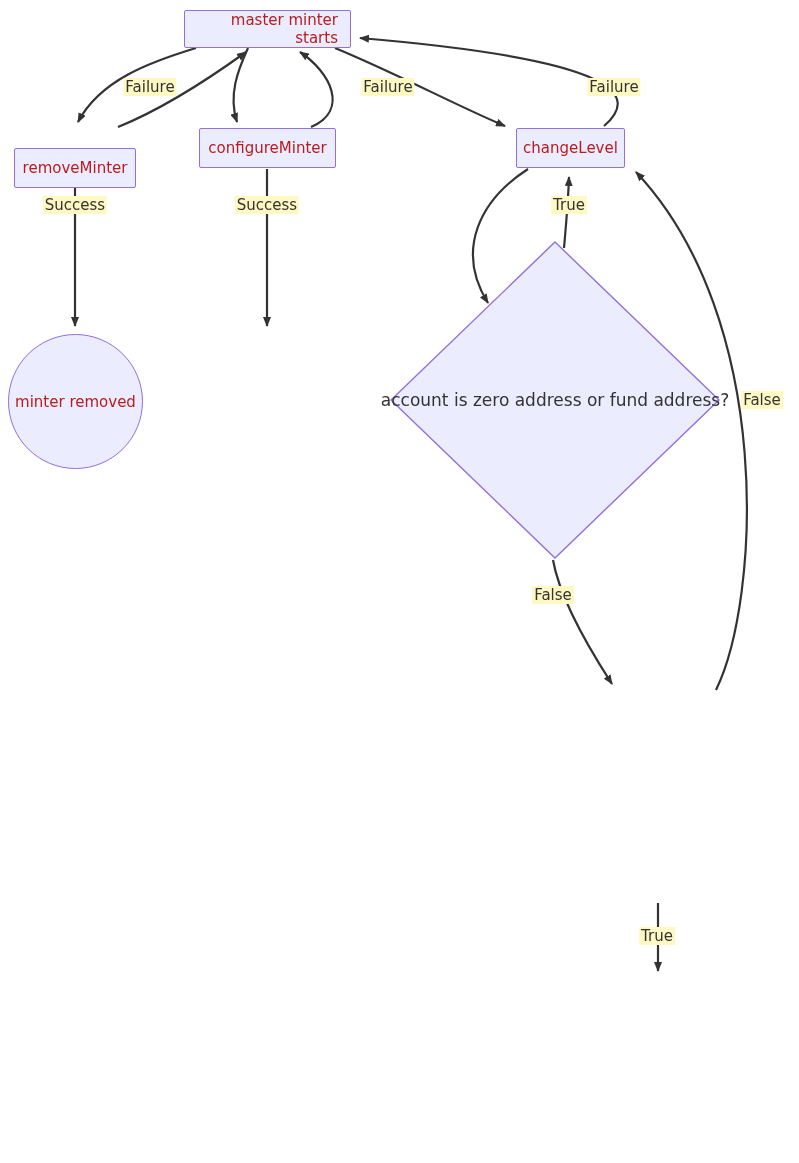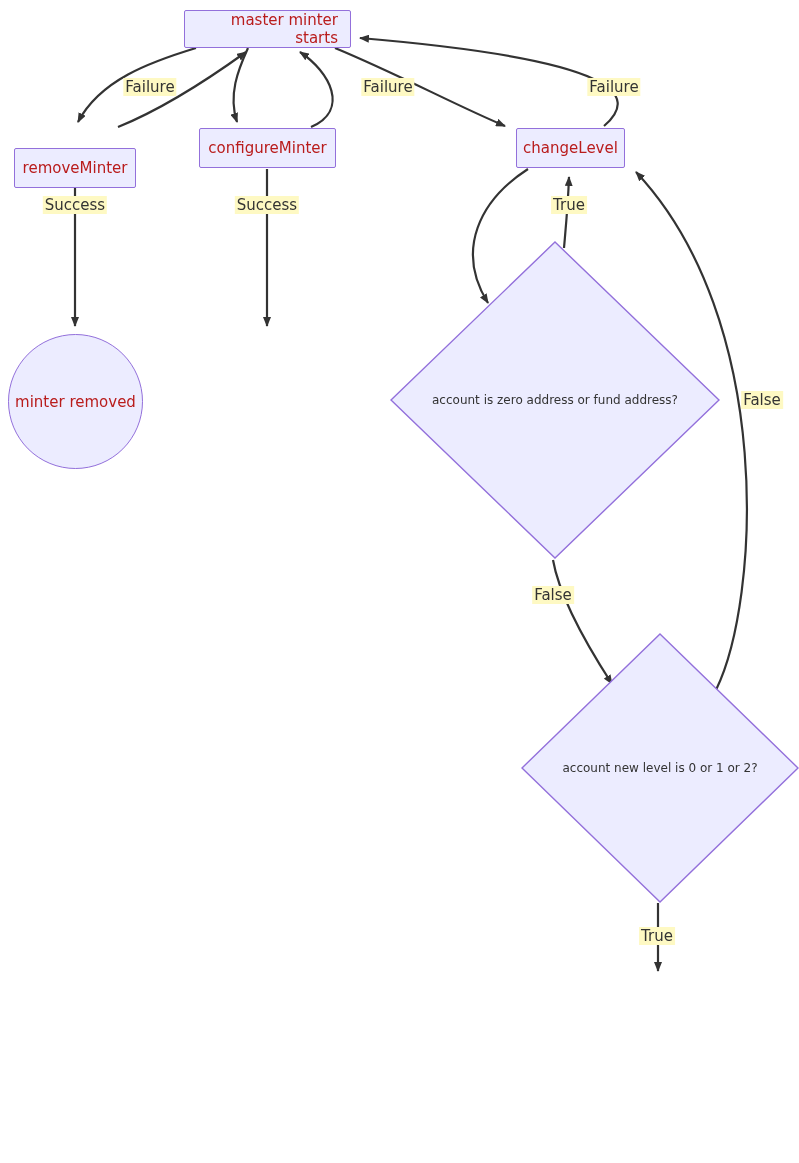--- a/index.html
+++ b/index.html
@@ -8,21 +8,21 @@
   #stage{position:relative;width:799px;height:1163px;}
   svg#wire{position:absolute;left:0;top:0;width:799px;height:1163px;}
   .node{position:absolute;box-sizing:border-box;display:flex;align-items:center;
         justify-content:center;color:#b91c1c;font-size:15px;line-height:1.2;
         text-align:right;}
   .nd-rect{background:#ECECFF;border:1px solid #9370DB;border-radius:2px;padding:0 12px;}
   .nd-circle{background:#ECECFF;border:1px solid #9370DB;border-radius:50%;}
   .nd-diamond-wrap{position:absolute;}
   .nd-diamond-label{position:absolute;left:0;top:0;width:100%;height:100%;
         display:flex;align-items:center;justify-content:center;color:#333333;
-        font-size:12px;white-space:nowrap;}
+        font-size:17px;white-space:nowrap;}
   .edge-label{position:absolute;color:#333333;font-size:15px;
         background:#fef9c3;padding:0 2px;white-space:nowrap;transform:translate(-50%,-50%);}
 </style>
 </head>
 <body>
 
 <div id="stage">
 
   <svg id="wire" viewBox="0 0 799 1163" xmlns="http://www.w3.org/2000/svg">
     <defs>
@@ -82,26 +82,20 @@
 
 
 
   <div class="nd-diamond-wrap" style="left:390px;top:241px;width:330px;height:318px;">
     <svg width="330" height="318" viewBox="0 0 330 318" xmlns="http://www.w3.org/2000/svg">
       <polygon points="165,1 329,159 165,317 1,159" fill="#ECECFF" stroke="#9370DB" stroke-width="1.4"></polygon>
     </svg>
     <div class="nd-diamond-label">account is zero address or fund address?</div>
   </div>
 
-  <div class="nd-diamond-wrap" style="left:521px;top:633px;width:278px;height:270px;">
-    <svg width="278" height="270" viewBox="0 0 278 270" xmlns="http://www.w3.org/2000/svg">
-      <polygon points="139,1 277,135 139,269 1,135" fill="#ECECFF" stroke="#9370DB" stroke-width="1.4"></polygon>
-    </svg>
-    <div class="nd-diamond-label">account new level is 0 or 1 or 2?</div>
-  </div>
 
   <div class="edge-label" style="left:150px;top:87px;">Failure</div>
   <div class="edge-label" style="left:388px;top:87px;">Failure</div>
   <div class="edge-label" style="left:614px;top:87px;">Failure</div>
   <div class="edge-label" style="left:75px;top:205px;">Success</div>
   <div class="edge-label" style="left:267px;top:205px;">Success</div>
   <div class="edge-label" style="left:569px;top:205px;">True</div>
   <div class="edge-label" style="left:762px;top:400px;">False</div>
   <div class="edge-label" style="left:553px;top:595px;">False</div>
   <div class="edge-label" style="left:657px;top:936px;">True</div>

